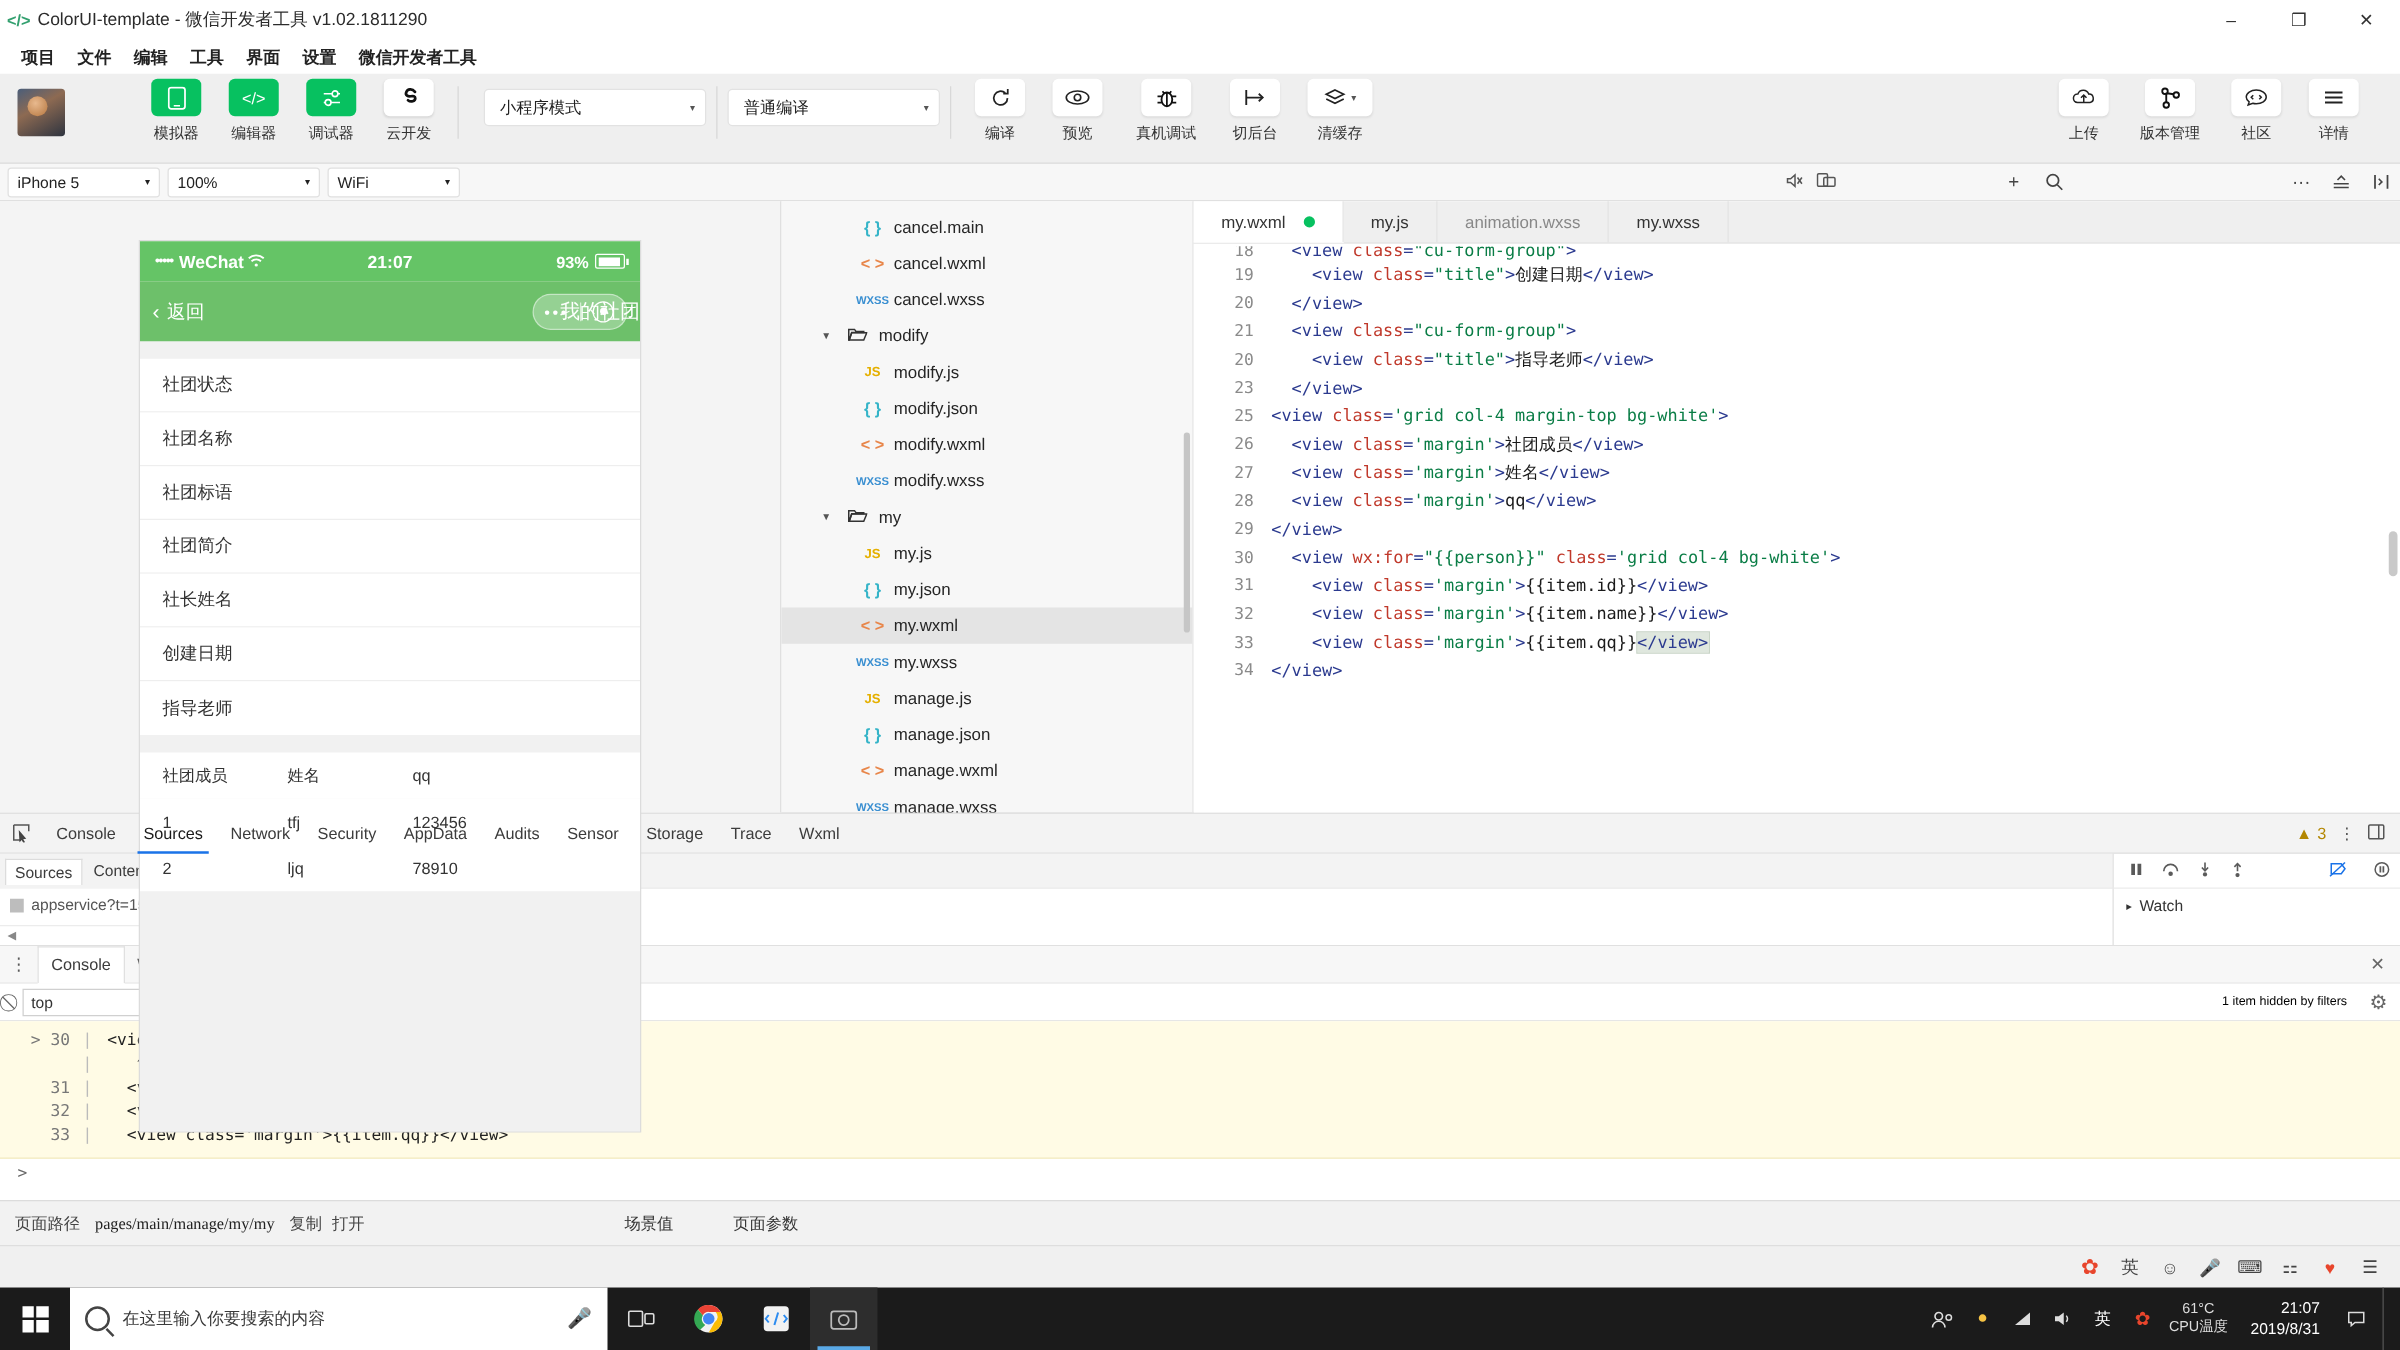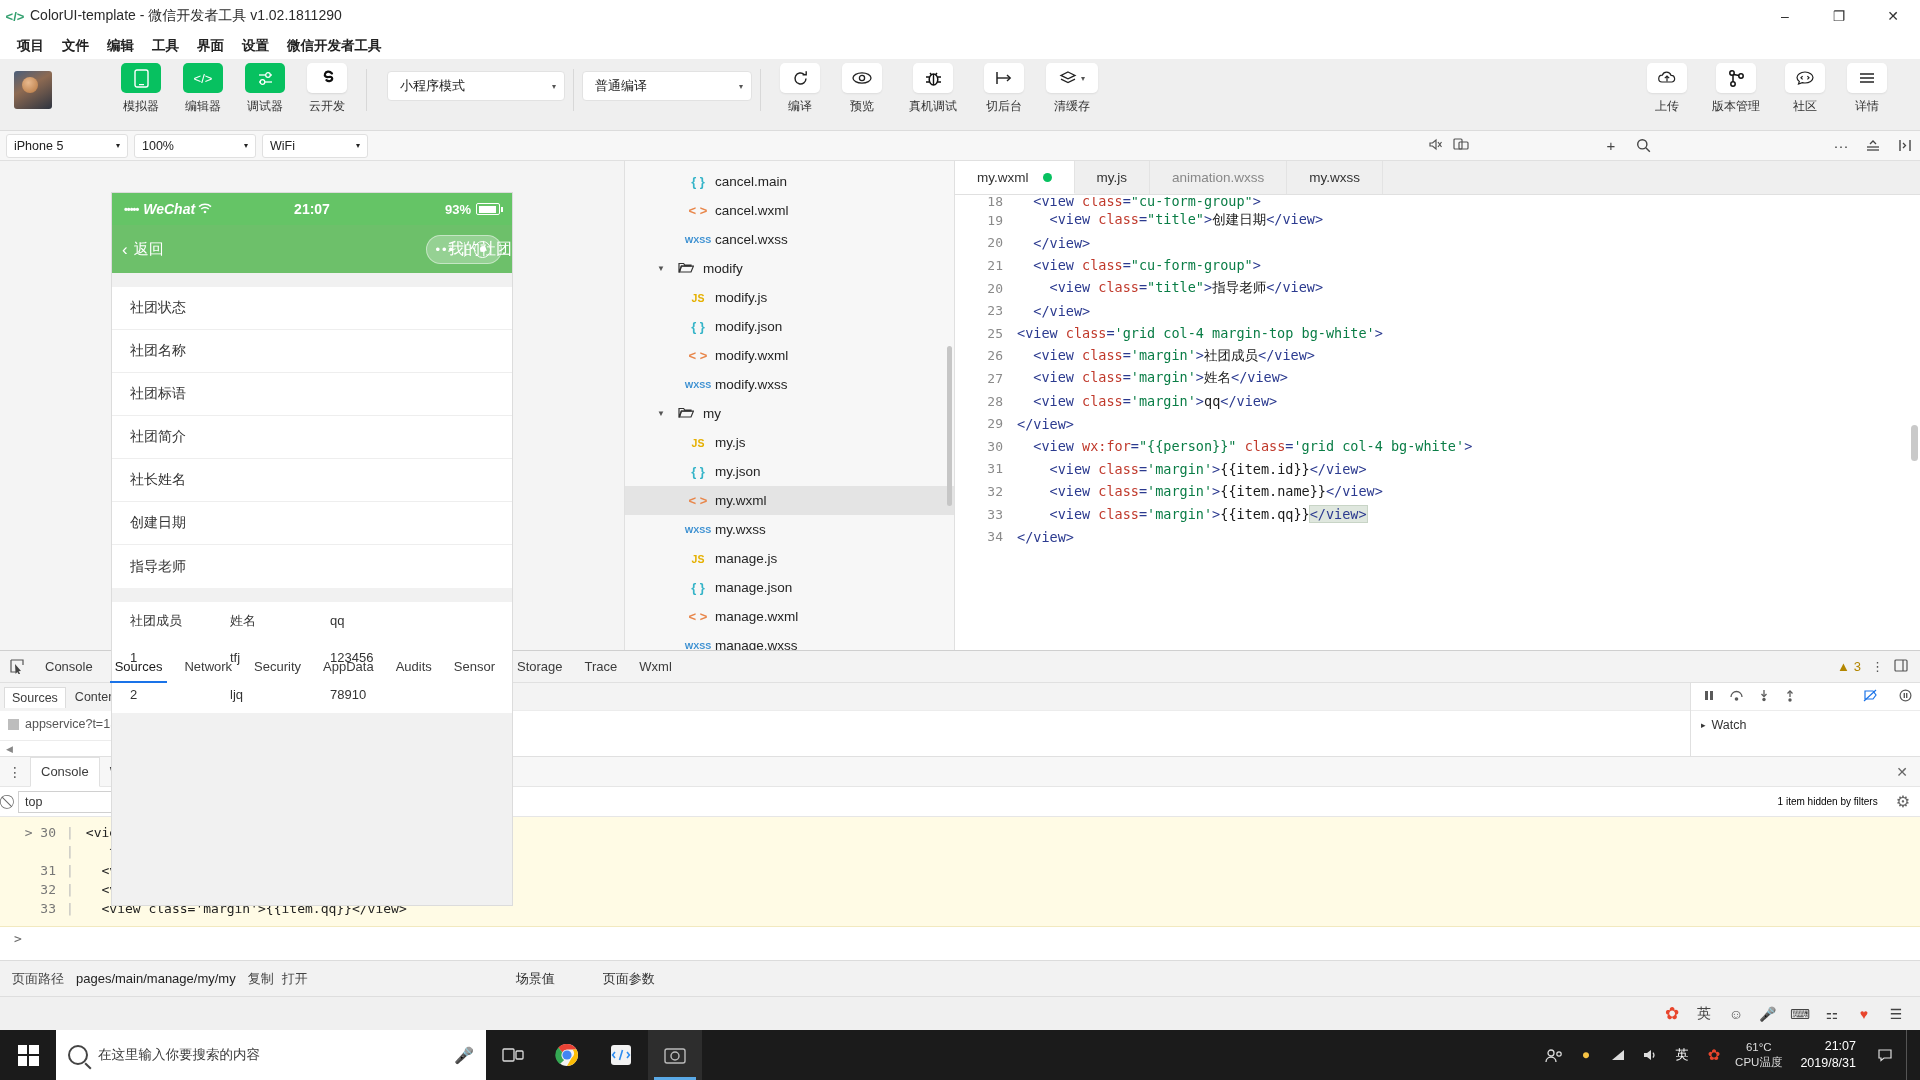--- a/index.html
+++ b/index.html
@@ -54,21 +54,21 @@
   .devbar .ic { width:26px; text-align:center; color:#555; font-size:13px; }
 
   
   .main { flex:1; display:flex; min-height:0; }
   .sim { width: 625px; background:#f4f4f4; position:relative; flex:none; border-right:1px solid #e0e0e0; }
   .phone { position:absolute; left:112px; top:32px; width: 400px; height: 712px; background:#fff;
            box-shadow:0 0 0 1px #dcdcdc; display:flex; flex-direction:column; }
   .ph-status { height: 32px; background:#65c466; color:#fff; display:flex; align-items:center;
                padding: 0 12px; font-size:14px; font-weight:bold; position:relative;}
   .ph-dots { letter-spacing:-1px; font-size:11px; }
-  .ph-carrier{ margin-left:5px; font-size:14px;font-style:italic; }
+  .ph-carrier{ margin-left:5px; font-size:14px; }
   .ph-time { position:absolute; left:0; right:0; text-align:center; font-size:14px; }
   .ph-batt { margin-left:auto; display:flex; align-items:center; gap:5px; font-size:13px; z-index:2;}
   .batt-box { width:24px;height:12px;border:1.5px solid #fff;border-radius:2px;position:relative;padding:1.5px;}
   .batt-box i{display:block;height:100%;width:93%;background:#fff;}
   .batt-box::after{content:"";position:absolute;right:-4px;top:3px;width:2px;height:5px;background:#fff;}
   .ph-nav { height:48px; background:#6dc06a; display:flex; align-items:center; padding:0 10px; color:#fff; position:relative;}
   .ph-back{ font-size:15px; display:flex; align-items:center; gap:6px; z-index:2;}
   .ph-title{ position:absolute;left:0;right:0;text-align:right;font-size:16px; }
   .ph-caps{ margin-left:auto; display:flex; align-items:center; z-index:2; background:rgba(255,255,255,.28);
             border:1px solid rgba(255,255,255,.45); border-radius:16px; height:29px; width:76px; }
@@ -163,21 +163,21 @@
              font-family:"DejaVu Sans Mono","Liberation Mono",monospace; font-size:13px; color:#222; }
   .cm-line { height:19px; display:flex; align-items:center; white-space:pre; }
   .cm-gut { width:66px; text-align:right; padding-right:10px; color:#777; }
   .cm-bar { color:#bbb; padding-right:12px; }
   .con-prompt{ padding:4px 0 0 14px; color:#6a6a6a; font-family:"DejaVu Sans Mono",monospace; font-size:13px;}
 
   
   .appfoot { height:36px; background:#f2f2f2; border-top:1px solid #dcdcdc; display:flex; align-items:center;
              font-size:13px; color:#333; flex:none; gap:0px; }
   .af-lbl { padding: 0 12px; color:#444; }
-  .af-val { color:#222; }
+  .af-val { color:#222;font-family:Liberation Serif, serif; }
   .af-link { color:#444; padding:0 4px; }
   .af-seg { padding: 0 24px; }
 
   
   .tray { height:34px; background:#f0f0f0; border-top:1px solid #dedede; display:flex; align-items:center;
           justify-content:flex-end; gap:12px; padding-right:14px; flex:none; font-size:12px; color:#333;}
   .tray .ic{ width:20px;height:20px;display:flex;align-items:center;justify-content:center;font-size:14px;color:#444;}
   .taskbar { height:50px; background:#1b1b1b; display:flex; align-items:center; flex:none; color:#fff; }
   .tb-start{ width:56px;height:50px;display:flex;align-items:center;justify-content:center;}
   .start-sq{ width:21px;height:21px;display:grid;grid-template-columns:1fr 1fr;grid-template-rows:1fr 1fr;gap:2.5px;}

